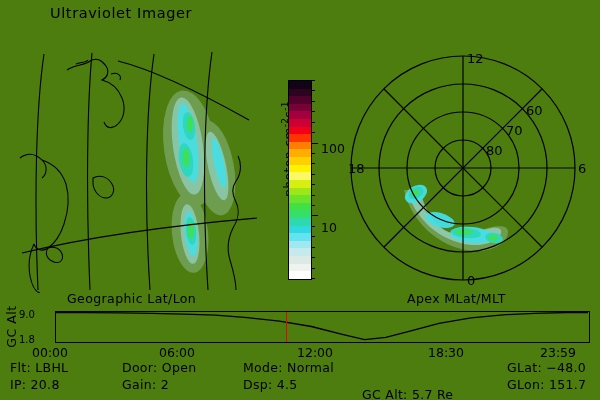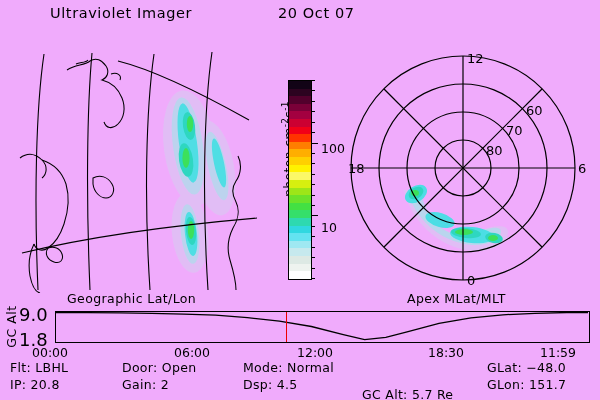--- a/index.html
+++ b/index.html
@@ -4,21 +4,21 @@
 <style>
   html, body {
     margin: 0;
     padding: 0;
     background: #ffffff;
   }
   #app {
     position: relative;
     width: 600px;
     height: 400px;
-    background: #f0abfc;
+    background: #4d7c0f;
     font-family: "DejaVu Sans", sans-serif;
     color: #000000;
     overflow: hidden;
   }
 
   
   .header {
     position: absolute;
     left: 0; top: 5px;
     width: 600px; height: 24px;
@@ -119,21 +119,21 @@
     width: 44px;
     text-align: center;
     font-size: 12.5px;
     letter-spacing: 0.5px;
     transform: rotate(-90deg);
     white-space: nowrap;
   }
   .strip-ytick {
     position: absolute;
     left: 19px;
-    font-size: 18px;
+    font-size: 10px;
     transform: translateY(-50%);
     white-space: nowrap;
   }
   .strip-box {
     position: absolute;
     left: 55px; top: 6px;
     width: 535px; height: 32px;
     border: 1.4px solid #000;
     box-sizing: border-box;
     overflow: hidden;
@@ -164,30 +164,29 @@
     font-size: 12.5px;
     letter-spacing: 0.3px;
     white-space: nowrap;
   }
   .frow1 { top: 0; }
   .frow2 { top: 17px; }
   .fc0 { left: 10px; }
   .fc1 { left: 122px; }
   .fc2 { left: 243px; text-align: right; }
   .fc3 { left: 362px; margin-top: 27px; }
-  .fc4 { left: 487px; }
+  .fc4 { left: 507px; }
 </style>
 </head>
 <body>
 
 <div id="app">
 
   <div class="header">
     <span class="hdr-title">Ultraviolet Imager</span>
-    <span class="hdr-date">20 Oct 07</span>
   </div>
 
   <div class="geo-panel">
     <svg width="250" height="245" viewBox="0 0 250 245">
       <defs>
         <clipPath id="geoClip">
             <rect x="0" y="0" width="250" height="245"></rect>
           </clipPath>
       </defs>
       <g clip-path="url(#geoClip)">
@@ -365,24 +364,24 @@
     <div class="strip-ytick" style="top:34px">1.8</div>
 
     <div class="strip-box">
       <svg width="532" height="29" viewBox="0 0 532 29" preserveAspectRatio="none">
         <polyline id="alt-curve" fill="none" stroke="#000" stroke-width="1.3" points="0.0,0.5 31.9,0.7 63.8,0.9 95.8,1.3 127.7,2.1 159.6,3.2 191.5,5.6 223.4,9.1 255.4,14.5 287.3,22.7 308.6,27.7 329.8,25.4 351.1,19.9 383.0,11.4 415.0,5.9 446.9,2.8 478.8,1.3 510.7,0.5 532.0,0.5"></polyline>
       </svg>
       <div class="strip-cursor" id="strip-cursor" style="left: 229.718px;"></div>
     </div>
 
     <div class="strip-xtick" style="left:32px">00:00</div>
-    <div class="strip-xtick" style="left:174px">06:00</div>
+    <div class="strip-xtick" style="left:159px">06:00</div>
     <div class="strip-xtick" style="left:297px">12:00</div>
     <div class="strip-xtick" style="left:428px">18:30</div>
-    <div class="strip-xtick" style="left:540px">11:59</div>
+    <div class="strip-xtick" style="left:540px">23:59</div>
   </div>
 
   <div class="footer">
     <span class="frow1 fc0">Flt: LBHL</span>
     <span class="frow1 fc1">Door: Open</span>
     <span class="frow1 fc2">Mode: Normal</span>
     <span class="frow1 fc3">GC Alt: 5.7 Re</span>
     <span class="frow1 fc4">GLat: −48.0</span>
 
     <span class="frow2 fc0">IP: 20.8</span>

